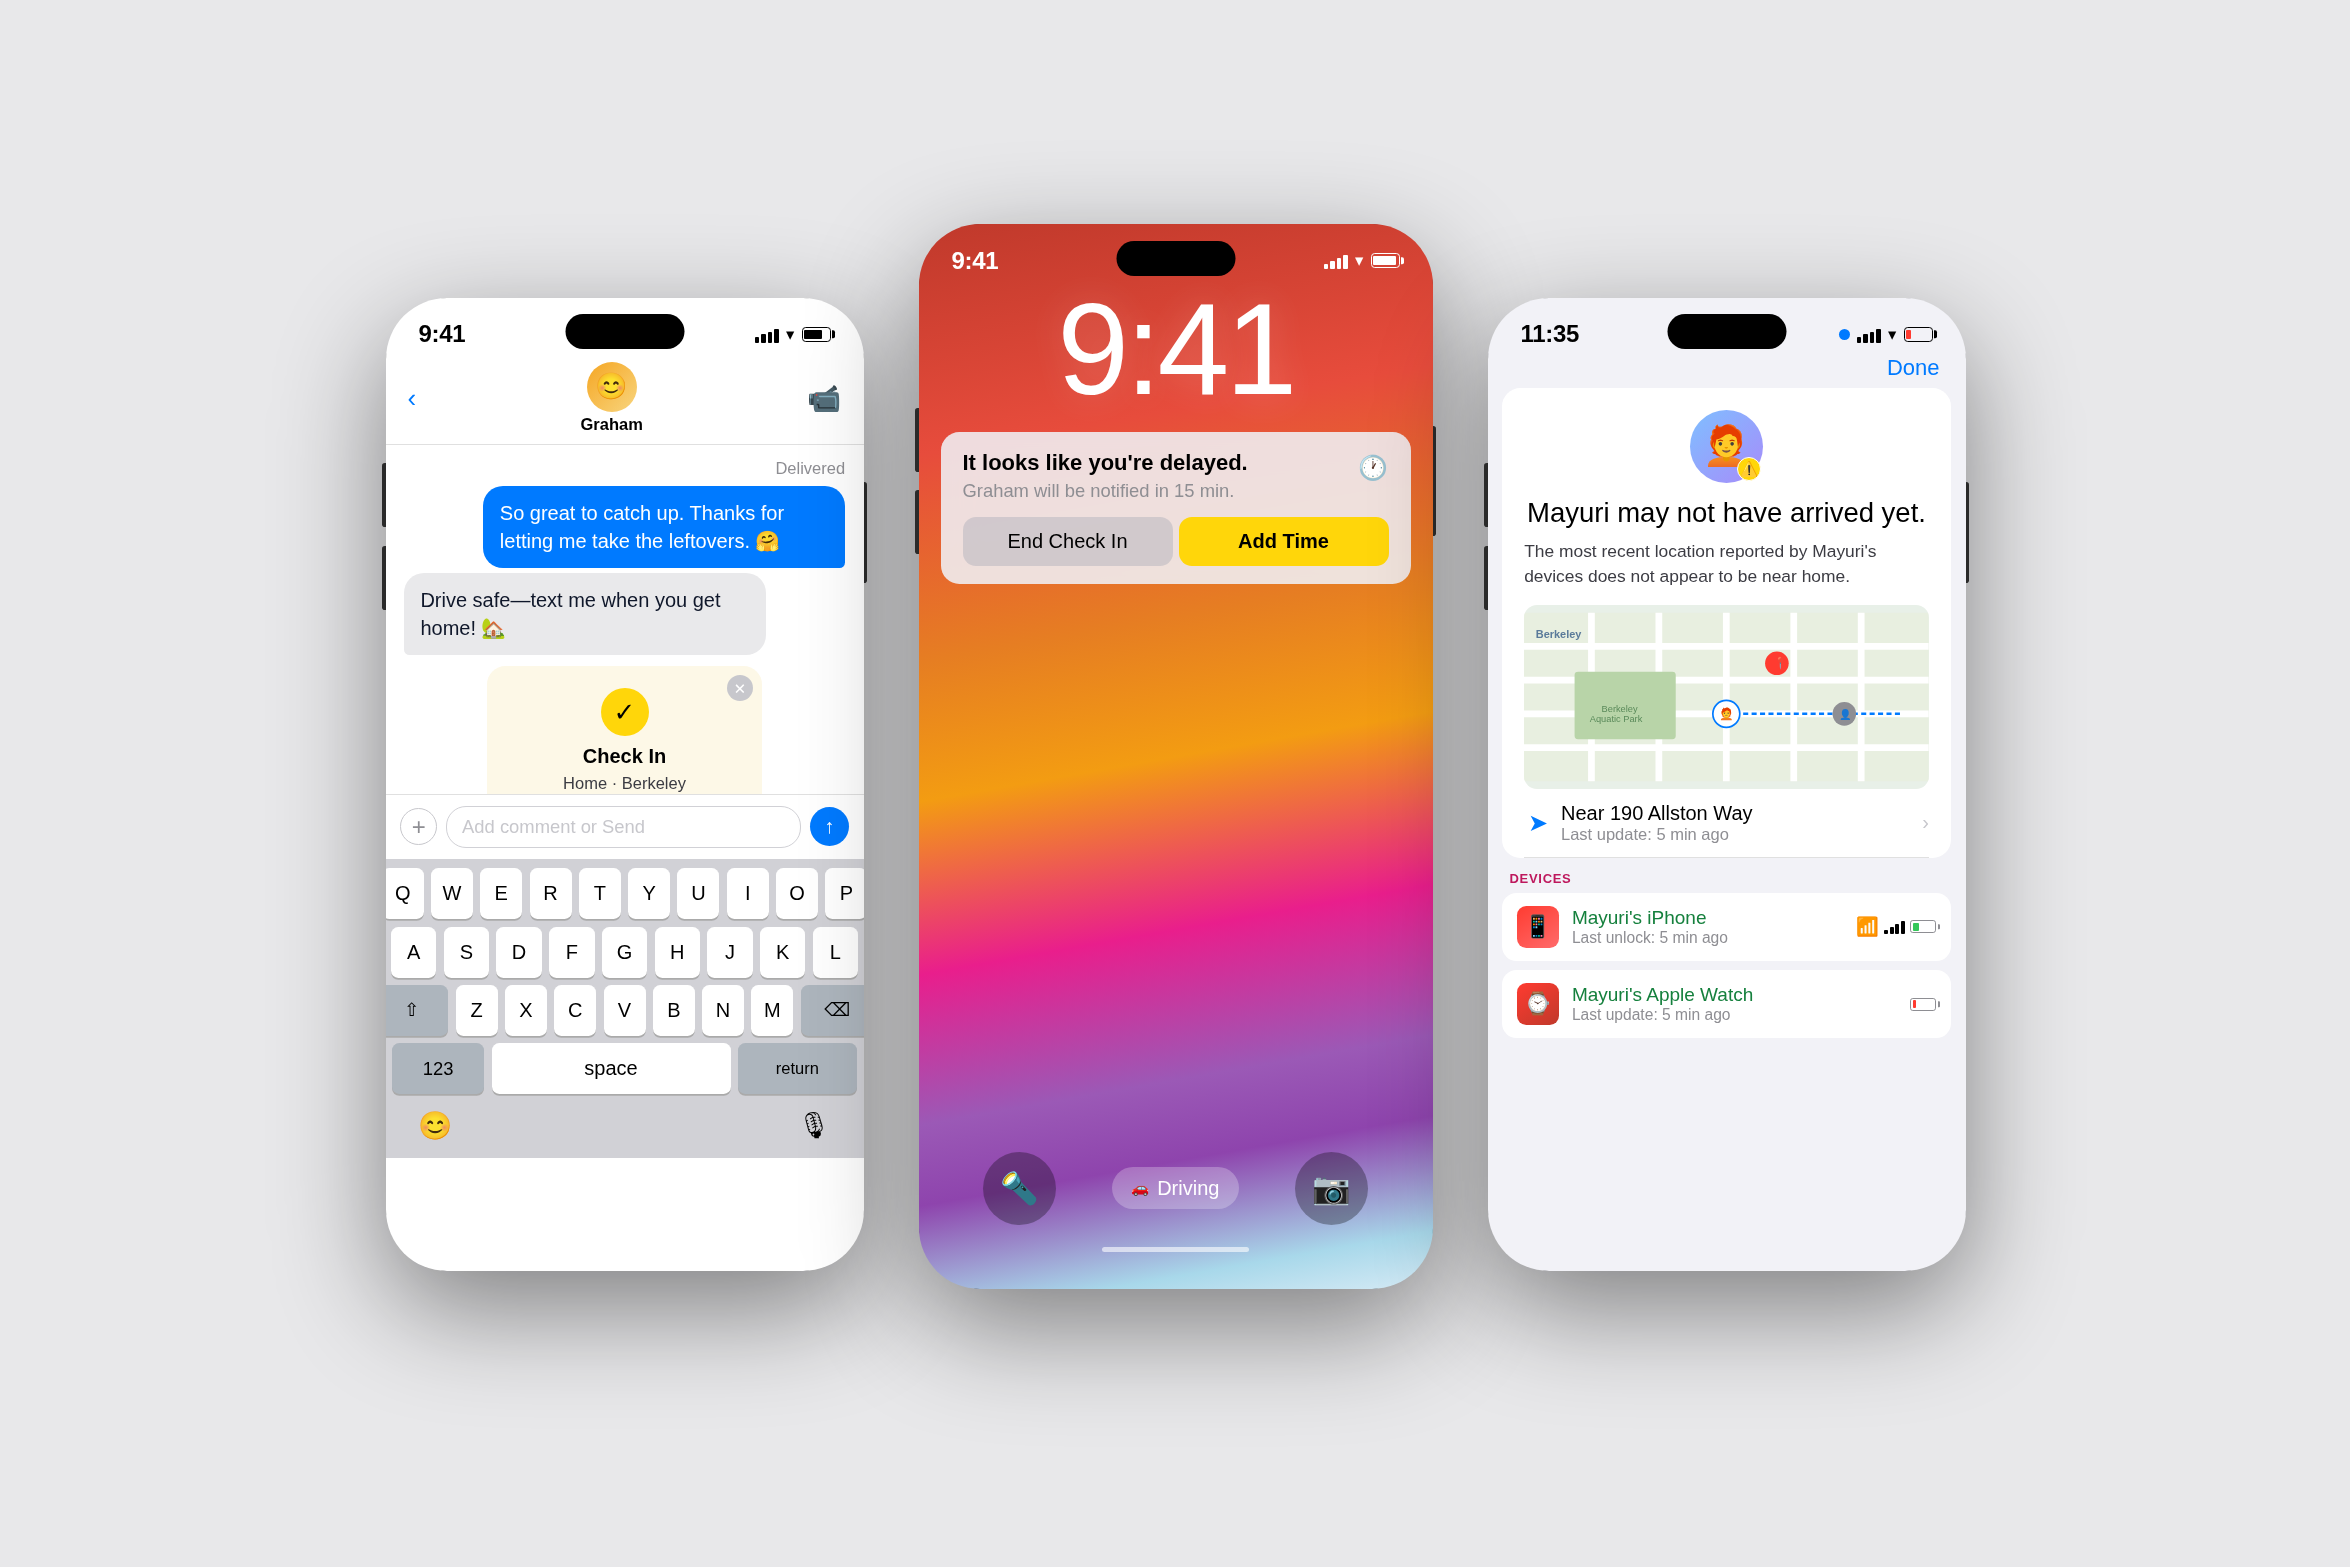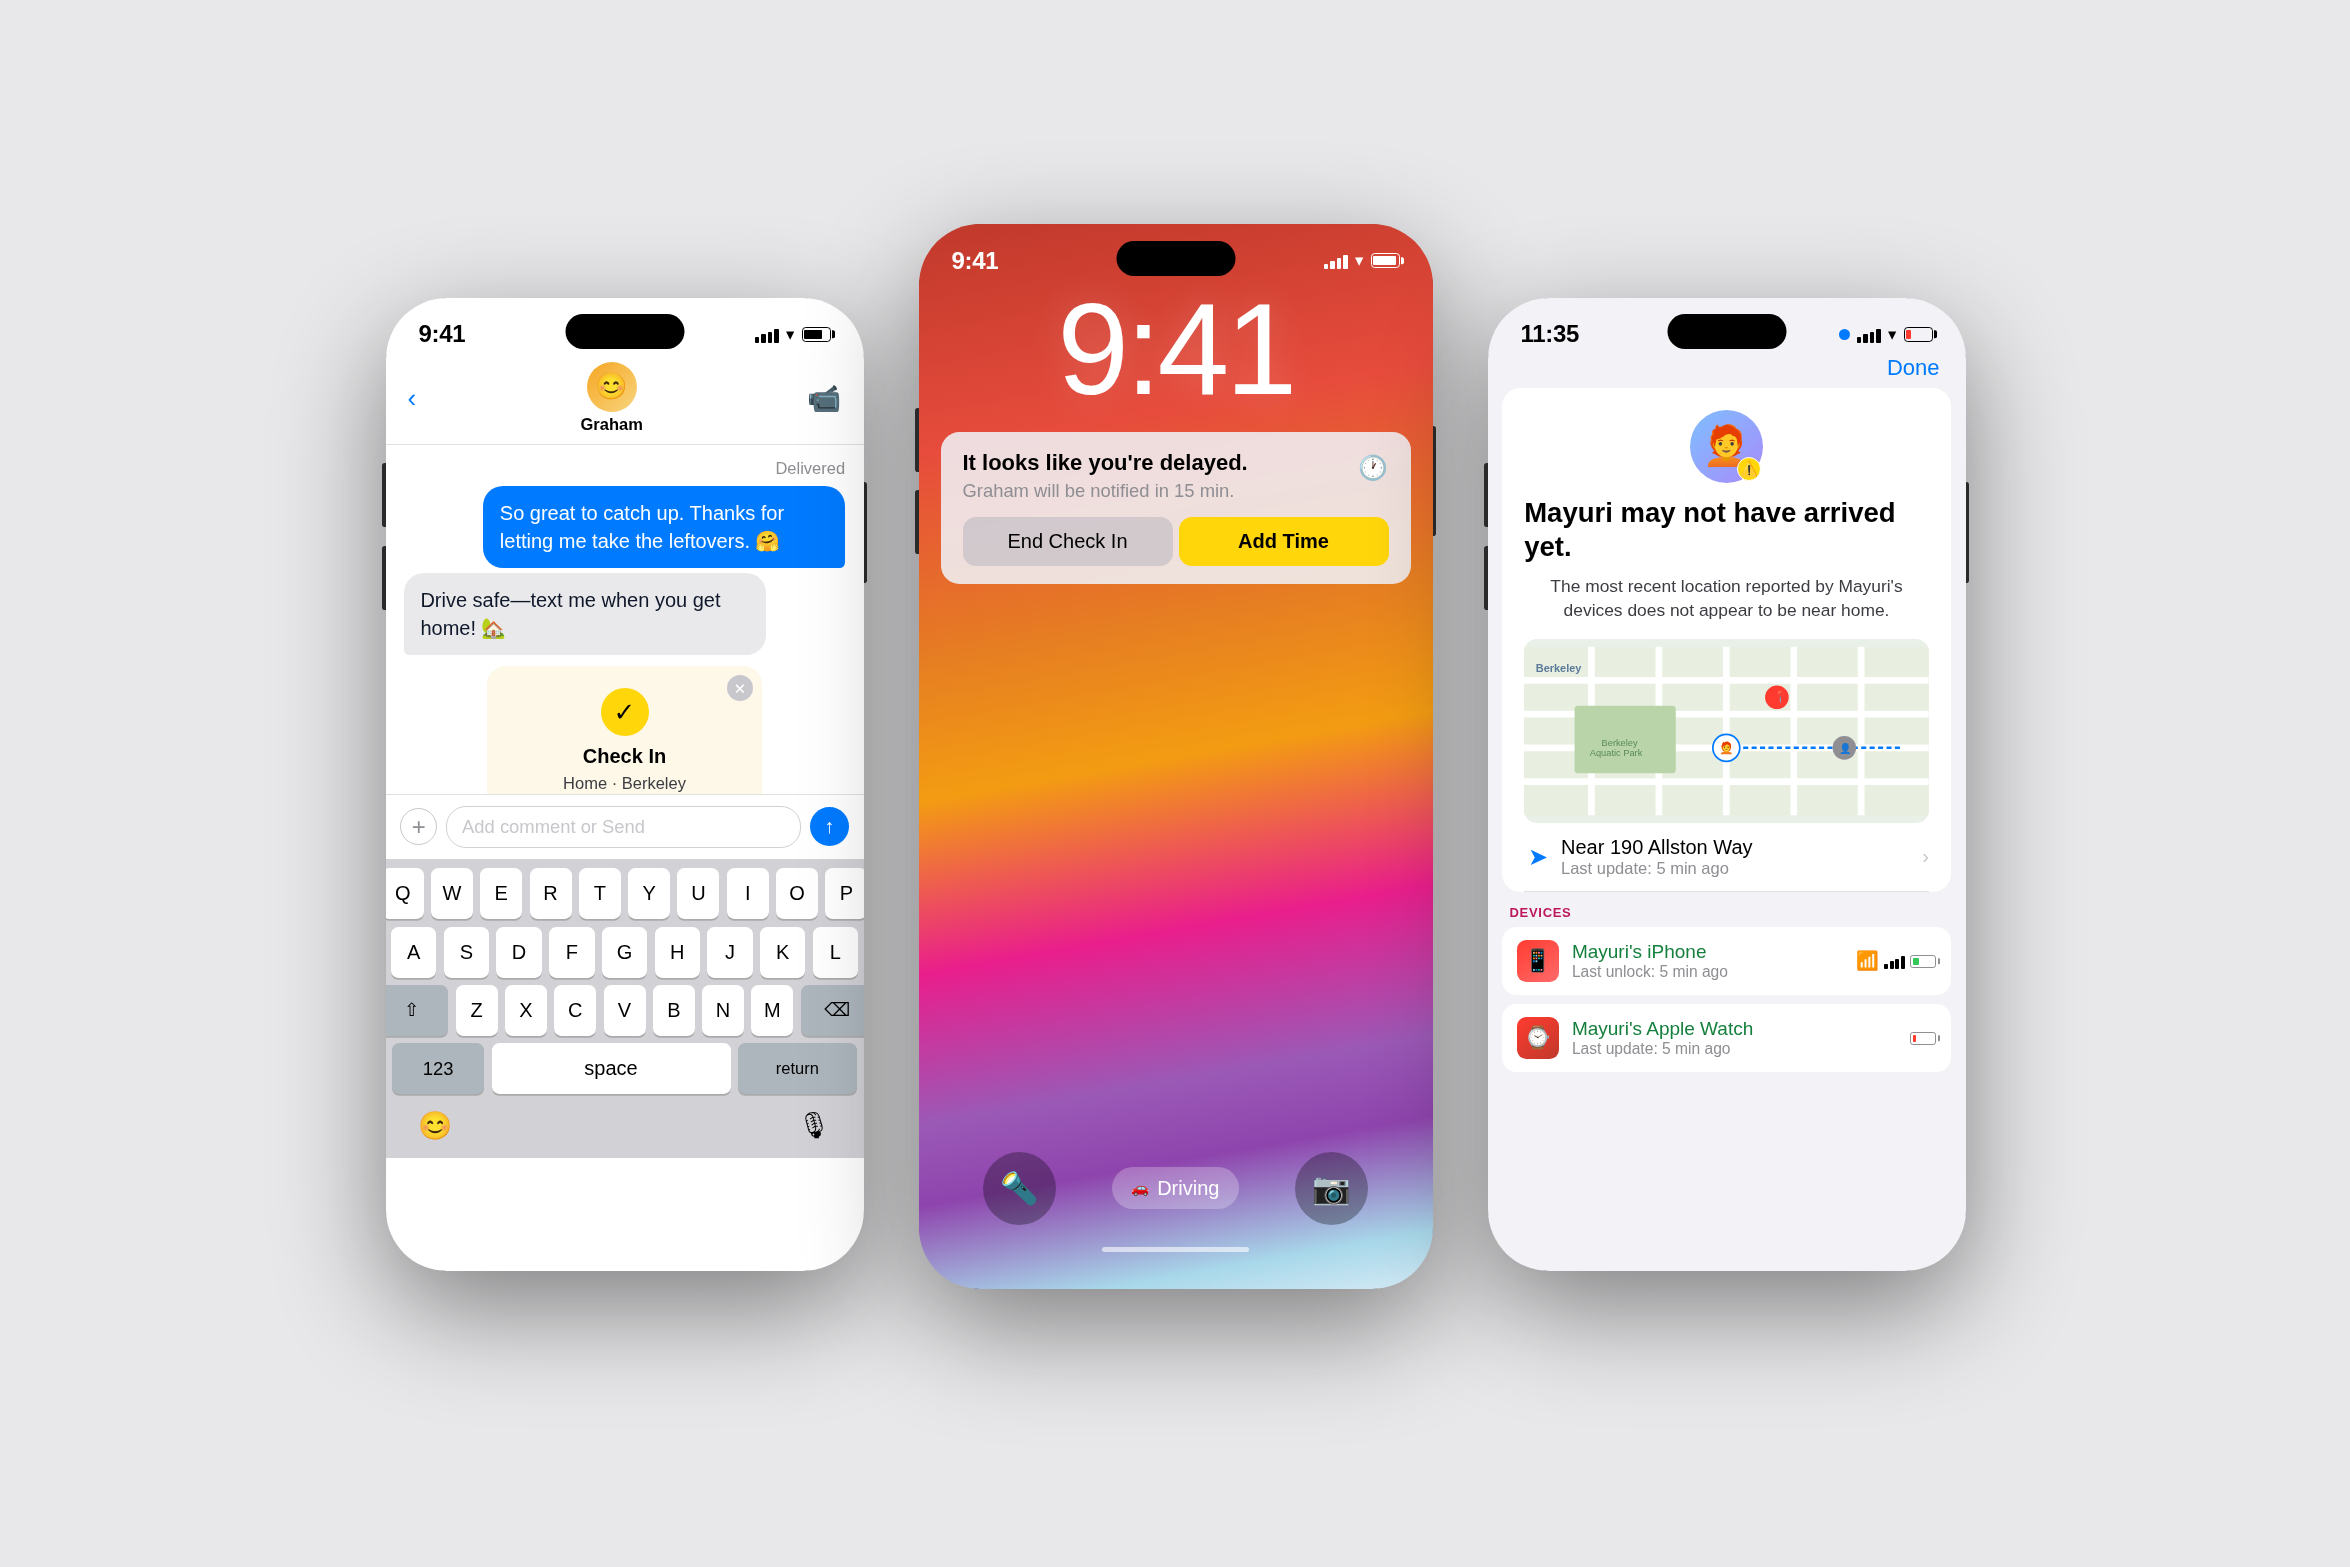--- a/index.html
+++ b/index.html
@@ -416,30 +416,30 @@
       bottom: 1.8px; right: 1.8px;
       width: 24px; height: 24px;
       background: #ffd60a;
       border-radius: 50%;
       display: flex; align-items: center; justify-content: center;
       font-size: 14.7px;
       border: 1.8px solid #fff;
     }
     .status-headline {
       font-size: 27.5px;
-      font-weight: 700;
+      font-weight: 400;
       color: #000;
-      text-align: left;
+      text-align: center;
       line-height: 1.25;
       margin-bottom: 9.2px;
     }
     .status-subtext {
       font-size: 17.4px;
       color: #3c3c43;
-      text-align: center;
+      text-align: left;
       line-height: 1.4;
       margin-bottom: 16.5px;
     }
 
     
     .map-container {
       width: 100%;
       height: 184px;
       background: #e8f0e8;
       border-radius: 13px;

